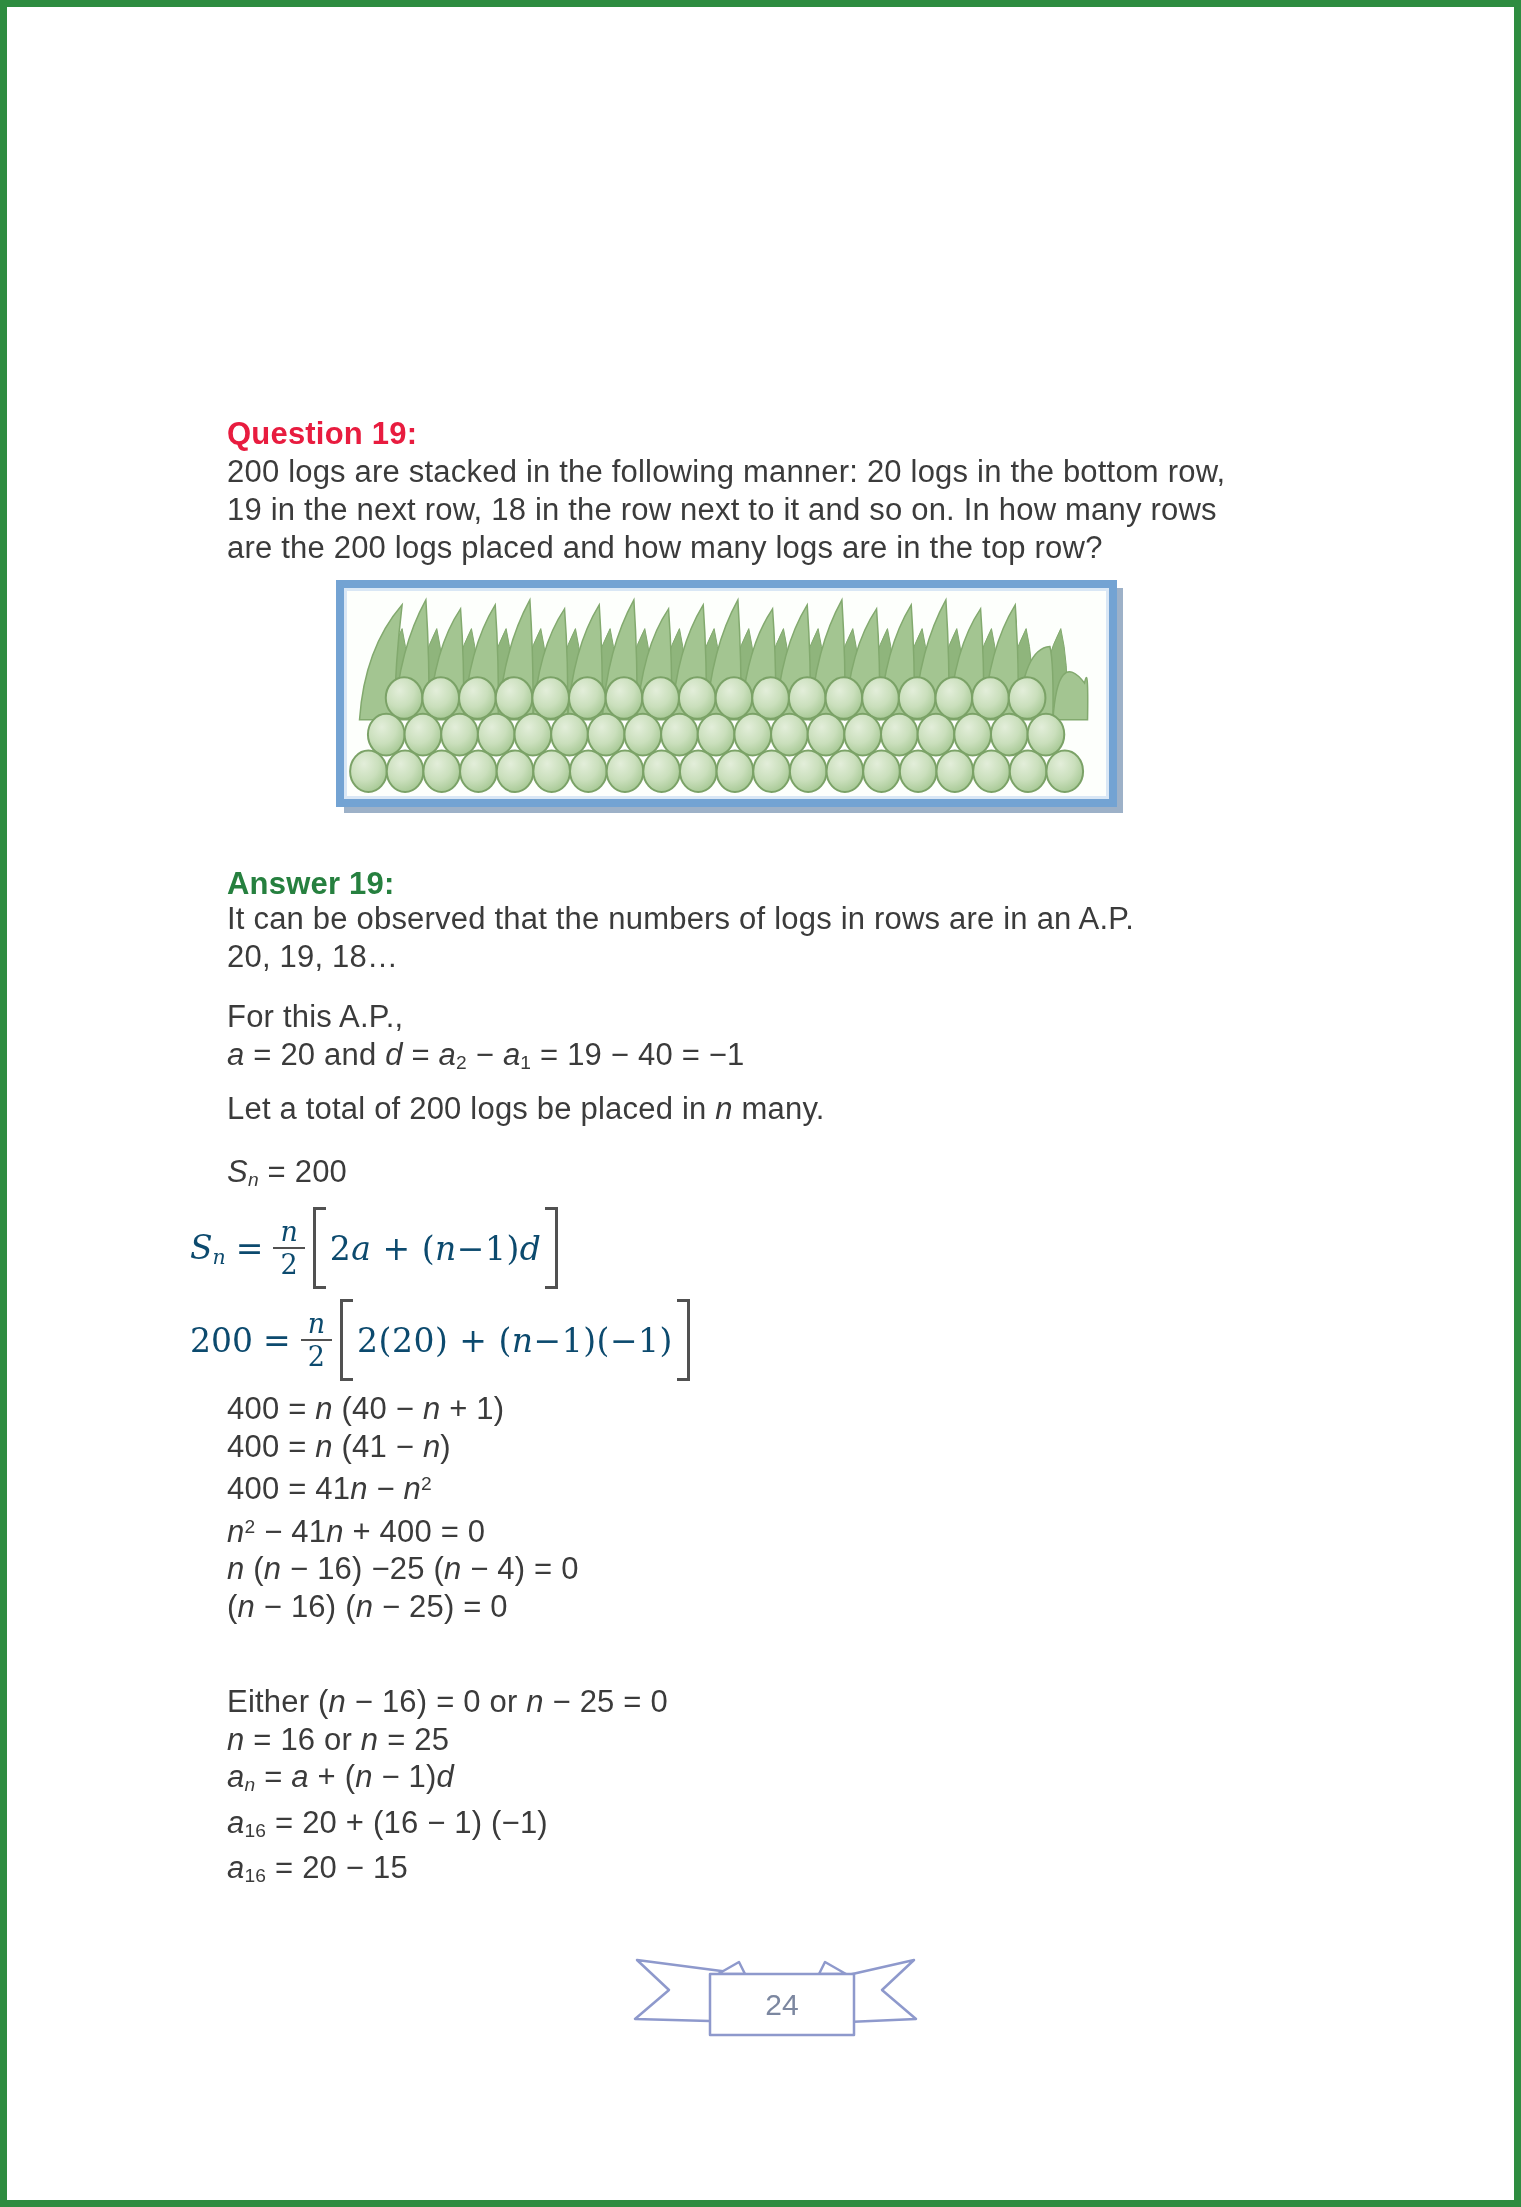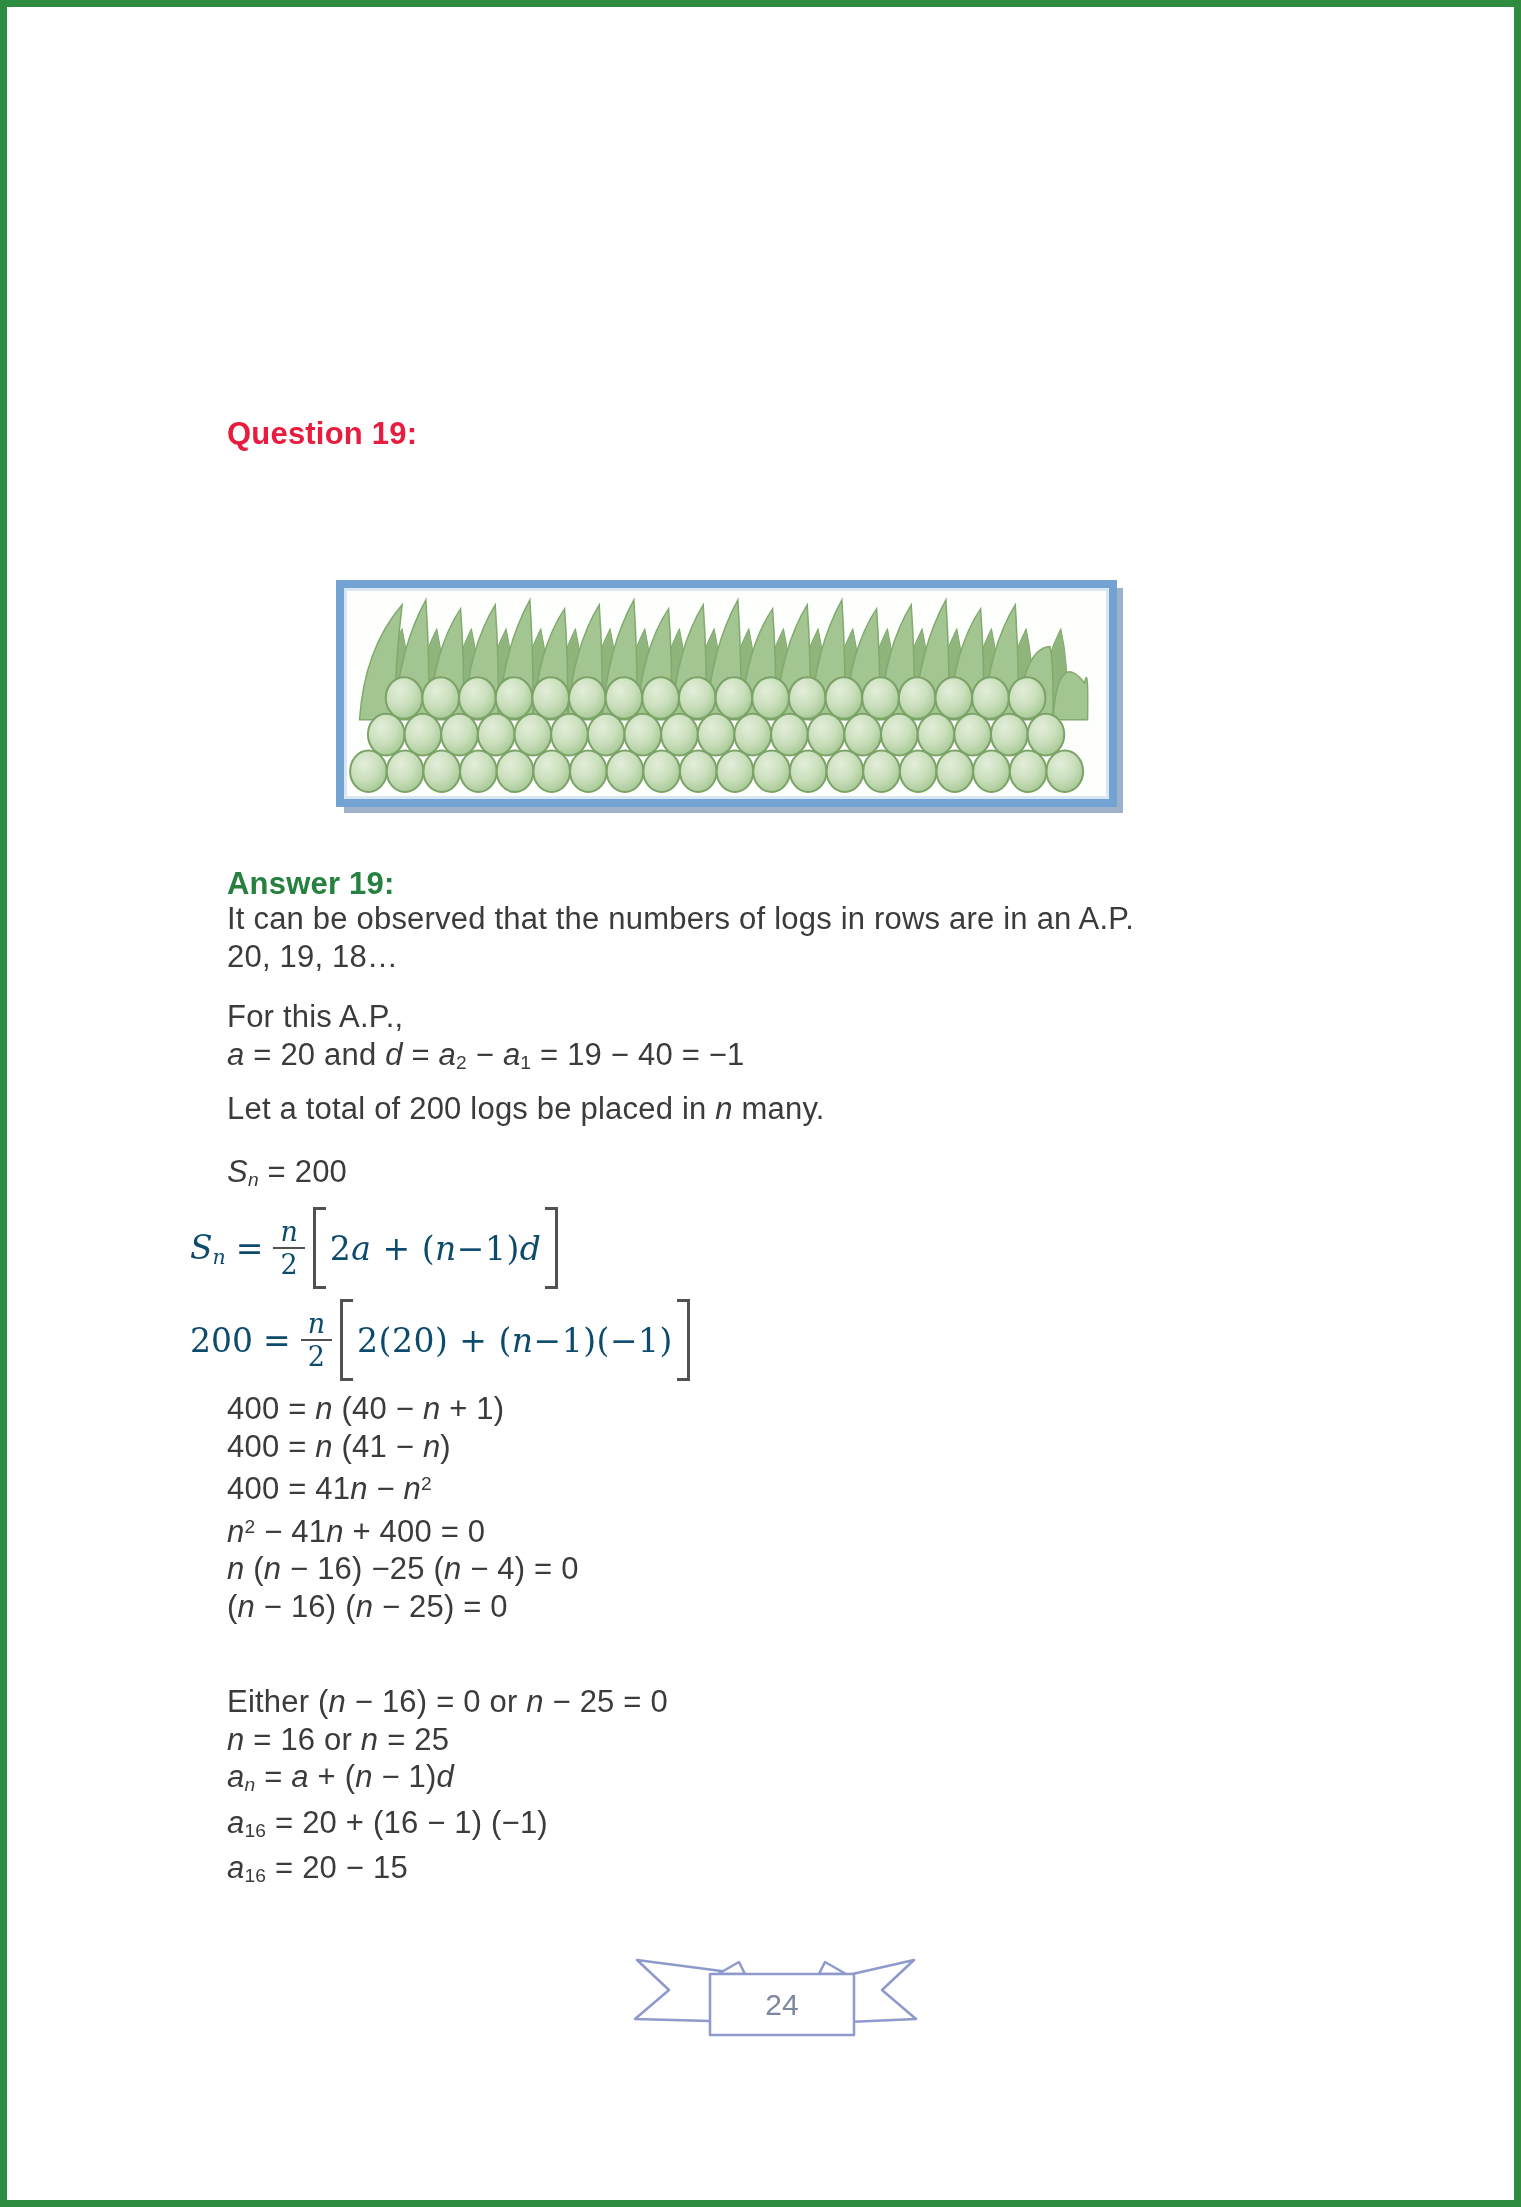--- a/index.html
+++ b/index.html
@@ -52,20 +52,25 @@
   .brk-r{border-left:none;margin:0 0 0 4px;}
   .f-body{letter-spacing:0.5px;}
   .ribbon{position:absolute;left:616px;top:1942px;}
 </style>
 </head>
 <body>
 
 <div class="page">
 
   <div class="tblock title q-title" style="top:408px">Question 19:</div>
+  <div class="tblock" style="top:446px">
+    <div>200 logs are stacked in the following manner: 20 logs in the bottom row,</div>
+    <div>19 in the next row, 18 in the row next to it and so on. In how many rows</div>
+    <div>are the 200 logs placed and how many logs are in the top row?</div>
+  </div>
 
   <div class="figure-frame">
     <svg width="763" height="209" viewBox="0 0 763 211" style="display:block;margin:1px auto;">
       <defs>
         <radialGradient id="logend" cx="38%" cy="32%" r="80%">
           <stop offset="0%" stop-color="#e3eeda"></stop>
           <stop offset="50%" stop-color="#cadfbc"></stop>
           <stop offset="100%" stop-color="#9dc28a"></stop>
         </radialGradient>
       </defs>

